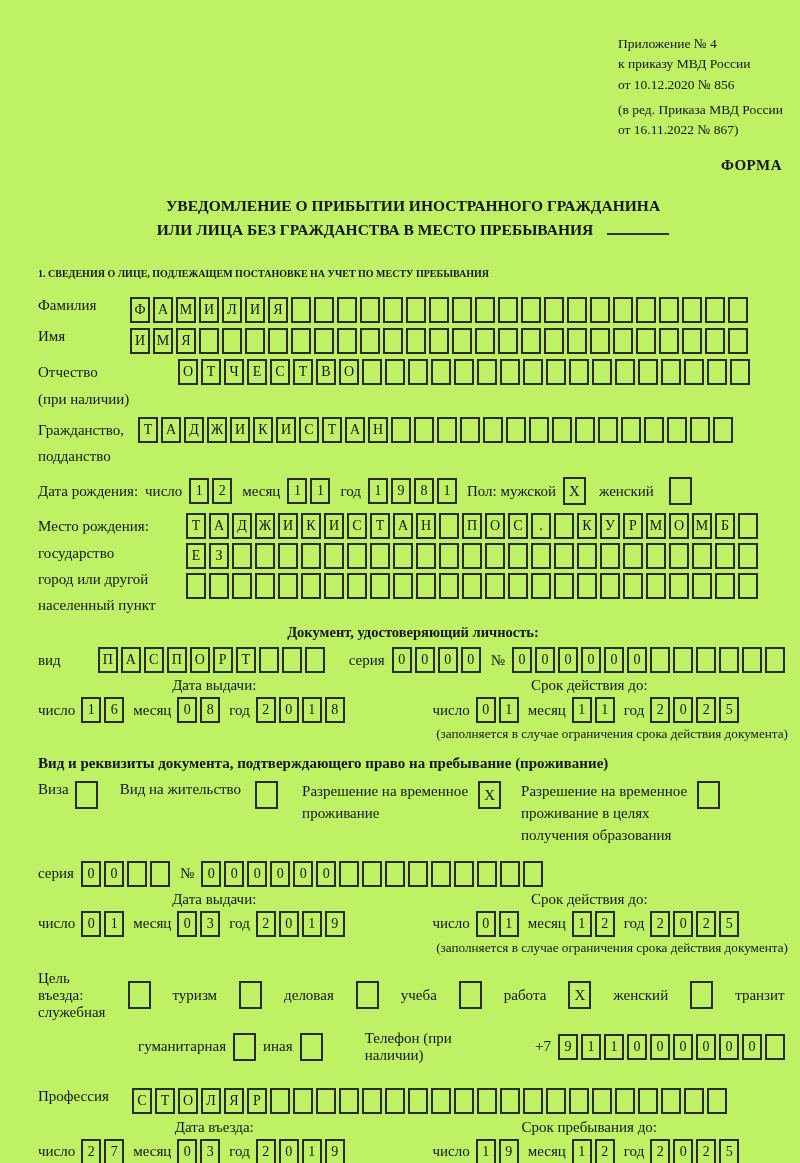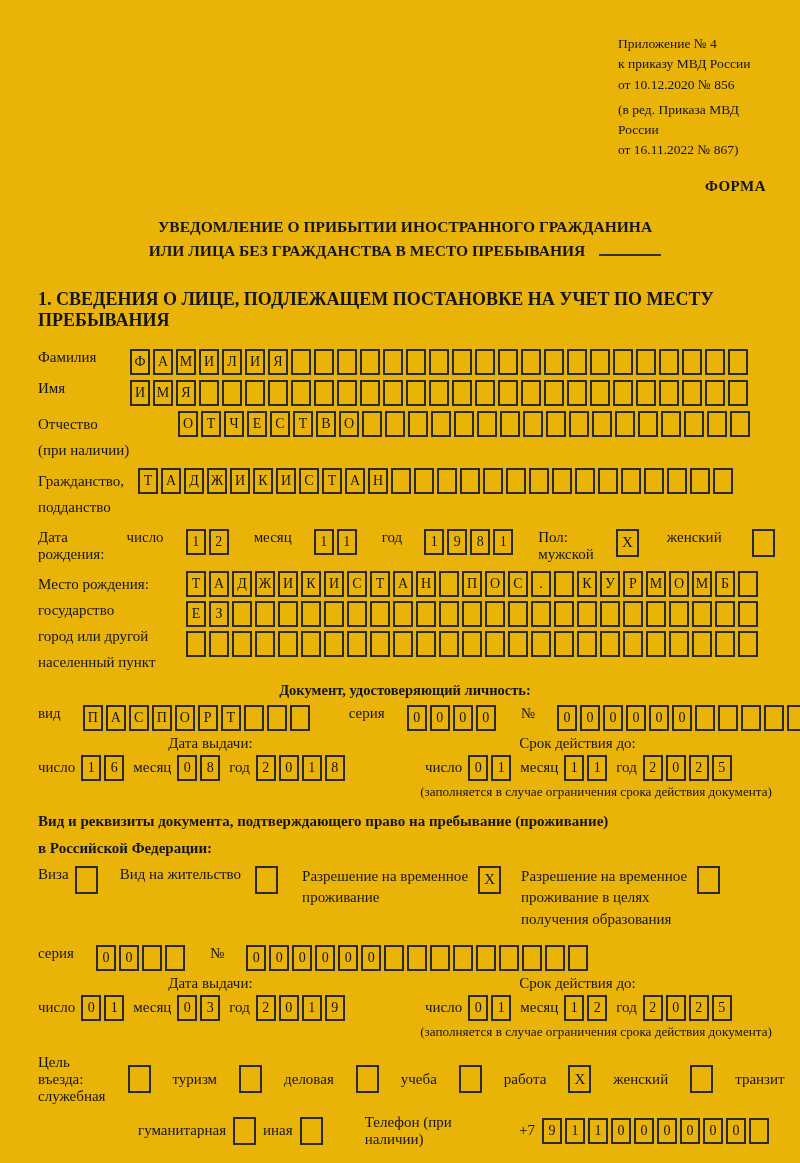--- a/index.html
+++ b/index.html
@@ -1,40 +1,40 @@
 <!DOCTYPE html>
 <html><head>
 <meta charset="utf-8">
 <style>
   html,body{margin:0;padding:0;background:#ffffff;color:#151515;
     font-family:"Liberation Serif","DejaVu Serif",serif;}
   .page{width:800px;height:1163px;box-sizing:border-box;position:relative;
-    padding:34px 28px 0 38px;overflow:hidden;background:#eab308;}
+    padding:34px 12px 0 38px;overflow:hidden;background:#bef264;}
 
   
   .hdr{margin-left:580px;font-size:13.5px;line-height:1.5;}
   .hdr .grp2{margin-top:5px;}
   .forma{font-weight:bold;font-size:15px;text-align:right;padding-right:6px;margin-top:17px;letter-spacing:.5px;}
 
   
   .title{margin-top:20px;text-align:center;font-weight:bold;font-size:15.5px;line-height:1.55;}
   .blank-line{display:inline-block;width:62px;border-bottom:2px solid #333;margin-left:14px;vertical-align:baseline;}
-  .sect{margin-top:26px;font-weight:bold;font-size:18px;}
+  .sect{margin-top:26px;font-weight:bold;font-size:10px;}
 
   
   .frows{margin-top:18px;font-size:15px;}
   .row{display:flex;align-items:flex-start;margin-bottom:5px;}
   .lbl{flex-shrink:0;}
   .boxes{display:inline-flex;flex-wrap:nowrap;}
   .cell{display:inline-flex;align-items:center;justify-content:center;flex-shrink:0;
     width:16px;height:22px;border:2px solid #2b2b2b;margin-right:3px;
     font-size:14px;line-height:1;}
   .cbox{display:inline-flex;align-items:center;justify-content:center;flex-shrink:0;
     width:19px;height:24px;border:2px solid #2b2b2b;font-size:15px;}
-  .inline{display:flex;align-items:flex-start;gap:22px;flex-wrap:nowrap;}
+  .inline{display:flex;align-items:center;gap:7px;flex-wrap:nowrap;}
 
   .lblcol{flex-shrink:0;line-height:1.75;}
   .multi .brow{margin-bottom:4px;}
 
   .doc-head{text-align:center;font-weight:bold;font-size:14.5px;margin:6px 0 6px;}
 
   .dates{display:flex;margin-top:4px;}
   .dcol1{width:47%;}
   .dcol2{width:53%;}
   .dhead{text-align:center;font-size:15px;margin-bottom:3px;}
@@ -414,21 +414,20 @@
               <span class="cell">2</span>
               <span class="cell">5</span>
             </span>
         </div>
       </div>
     </div>
     <div class="note">(заполняется в случае ограничения срока действия документа)</div>
 
     <div class="permit-txt">
       <div>Вид и реквизиты документа, подтверждающего право на пребывание (проживание)</div>
-      <div>в Российской Федерации:</div>
     </div>
 
     <div class="permit-row">
       <div class="popt">
         <span>Виза</span>
           <span class="gap6"></span>
         <span class="cbox"></span>
       </div>
       <div class="popt" style="margin-left:22px">
         <span>Вид на жительство</span>

